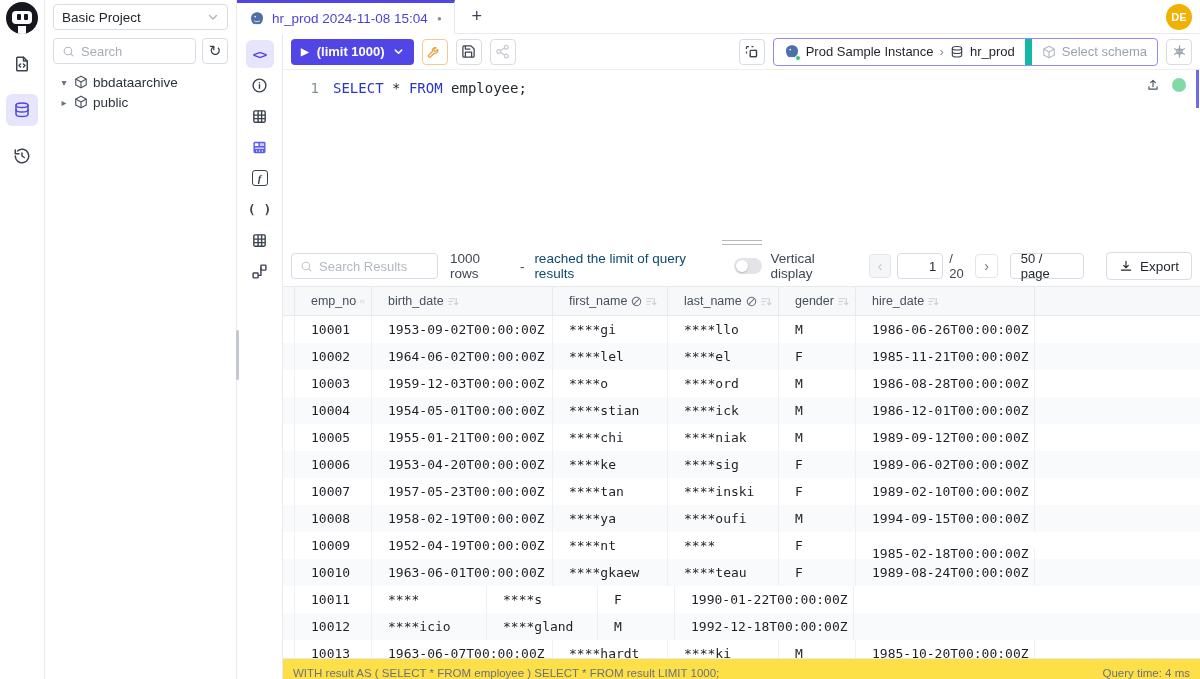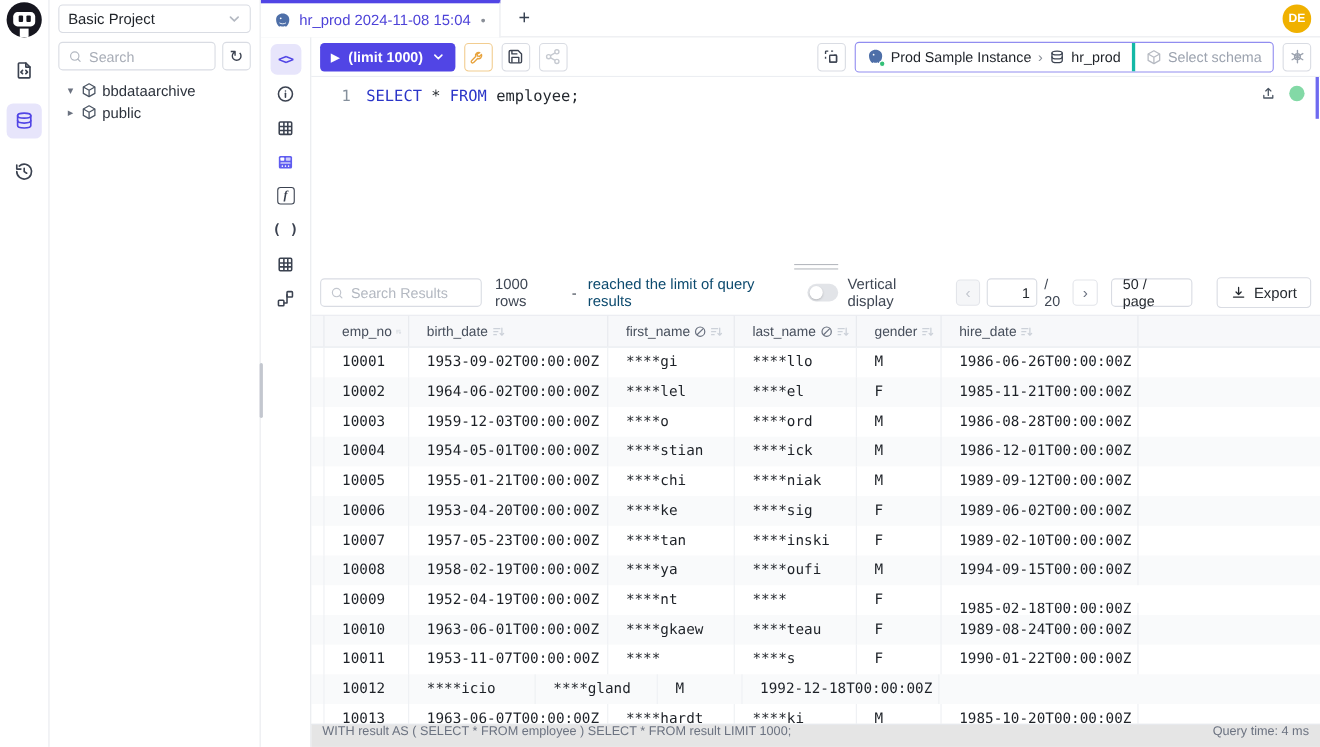--- a/index.html
+++ b/index.html
@@ -62,21 +62,21 @@
     padding:0 8px; gap:8px; }
   .run-btn { height:26px; background:#5145e5; color:#fff; border:none; border-radius:4px; display:flex;
     align-items:center; gap:8px; padding:0 10px; font-size:13px; font-weight:600; font-family:inherit; }
   .run-btn .play { font-size:10px; }
   .icon-btn { width:26px; height:26px; border:1px solid #d9dce3; border-radius:4px; background:#fff;
     display:flex; align-items:center; justify-content:center; }
   .icon-btn.wrench { border-color:#f2cd90; }
   .toolbar-right { margin-left:auto; display:flex; align-items:center; gap:8px; }
   .conn-chip { height:28px; border:1px solid #918df0; border-radius:4px; display:flex; align-items:stretch; overflow:hidden; background:#fff; }
   .conn-seg { display:flex; align-items:center; gap:6px; padding:0 10px; font-size:13px; color:#1f2329; }
-  .conn-seg.schema { border-left:3px solid #14b8a6; color:#9ca3af; }
+  .conn-seg.schema { border-left:7px solid #14b8a6; color:#9ca3af; }
   .crumb-sep { color:#8a8f98; font-size:13px; }
   .pgwrap { position:relative; width:16px; height:16px; }
   .pg-dot { position:absolute; right:-1px; bottom:-1px; width:6px; height:6px; border-radius:50%; background:#34c077; border:1px solid #fff; }
 
   
   .editor { height:168px; flex:0 0 168px; position:relative; padding-top:10px;
     font-family:"DejaVu Sans Mono", monospace; font-size:14px; }
   .code-line { display:flex; white-space:pre; }
   .gutter { width:36px; text-align:right; color:#85909c; flex:0 0 36px; }
   .code-text { margin-left:14px; color:#24292f; }
@@ -120,22 +120,22 @@
   .th.gutter-cell, .td.gutter-cell { width:12px; padding:0; flex:0 0 12px; }
   .th.filler, .td.filler { flex:1 1 auto; border-right:none; }
   .tbody { flex:1; overflow:hidden; }
   .tr { display:flex; height:27px; }
   .tr:nth-child(even) { background:#f9fafb; }
   .td { display:flex; align-items:center; padding:0 6px 0 16px; border-right:1px solid #eef0f3;
     font-family:"DejaVu Sans Mono", monospace; font-size:13px; color:#1d2127; white-space:nowrap;
     overflow:hidden; flex:0 0 auto; }
 
   
-  .statusbar { height:21px; flex:0 0 21px; border-top:1px solid #e7e9ee; display:flex; align-items:flex-start;
-    justify-content:space-between; padding:0 10px; font-size:11.5px; color:#6b7280; background:#e5e5e5; }
+  .statusbar { height:21px; flex:0 0 21px; border-top:1px solid #e7e9ee; display:flex; align-items:flex-end;
+    justify-content:space-between; padding:0 10px; font-size:11.5px; color:#6b7280; background:#fde047; }
 </style>
 </head>
 <body>
 
 <div class="app">
 
   <div class="leftrail">
     <div class="logo">
       <div class="mask"></div>
         <div class="eye e1"></div>
@@ -547,21 +547,20 @@
                   <div class="td" style="width: 181px;">1963-06-01T00:00:00Z</div>
                   <div class="td" style="width: 115px;">****gkaew</div>
                   <div class="td" style="width: 111px;">****teau</div>
                   <div class="td" style="width: 77px;">F</div>
                   <div class="td" style="width: 179px;">1989-08-24T00:00:00Z</div>
                   <div class="td filler"></div>
                 </div>
                 <div class="tr">
                   <div class="td gutter-cell"></div>
                   <div class="td" style="width: 77px;">10011</div>
-                  <div class="td" style="width: 181px;">1953-11-07T00:00:00Z</div>
                   <div class="td" style="width: 115px;">****</div>
                   <div class="td" style="width: 111px;">****s</div>
                   <div class="td" style="width: 77px;">F</div>
                   <div class="td" style="width: 179px;">1990-01-22T00:00:00Z</div>
                   <div class="td filler"></div>
                 </div>
                 <div class="tr">
                   <div class="td gutter-cell"></div>
                   <div class="td" style="width: 77px;">10012</div>
                   <div class="td" style="width: 115px;">****icio</div>

